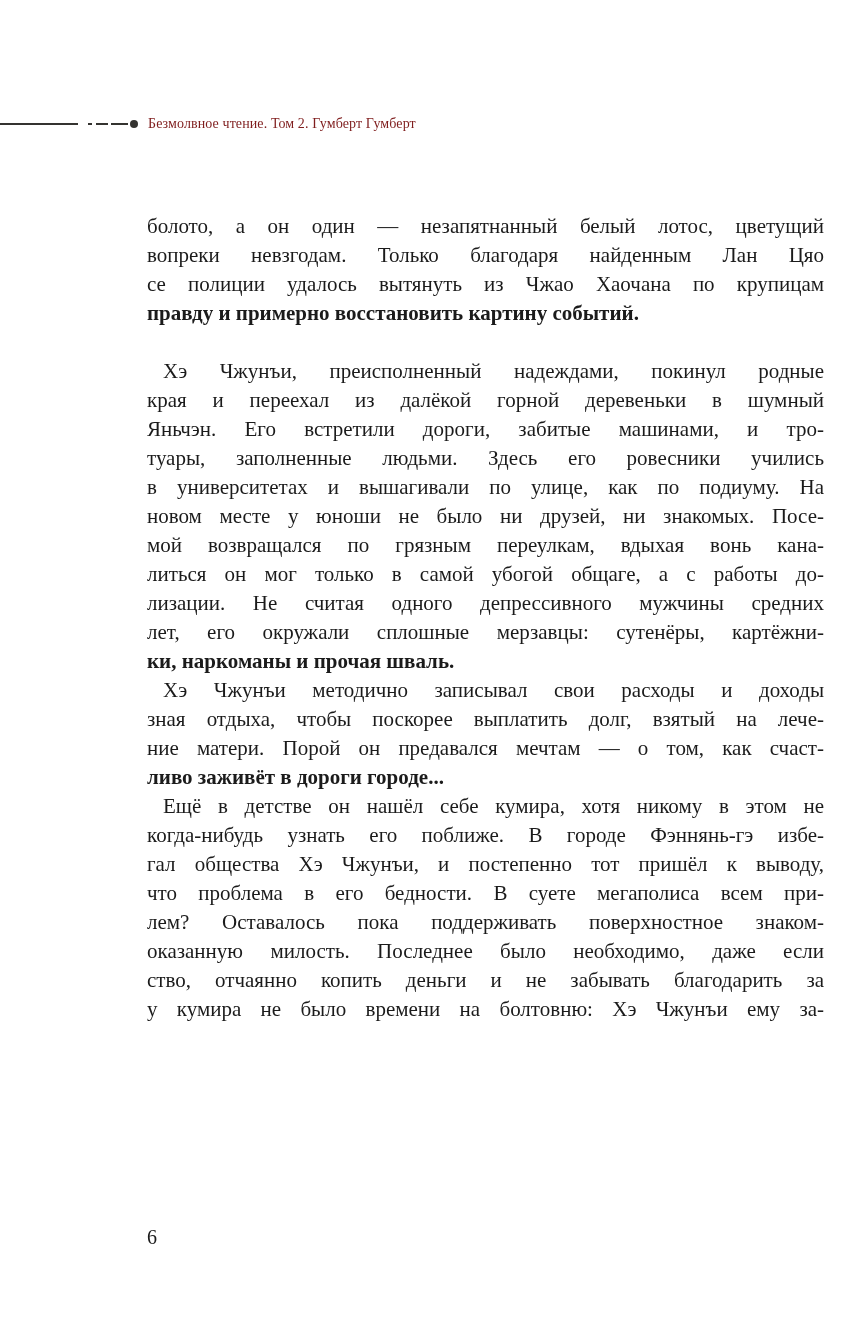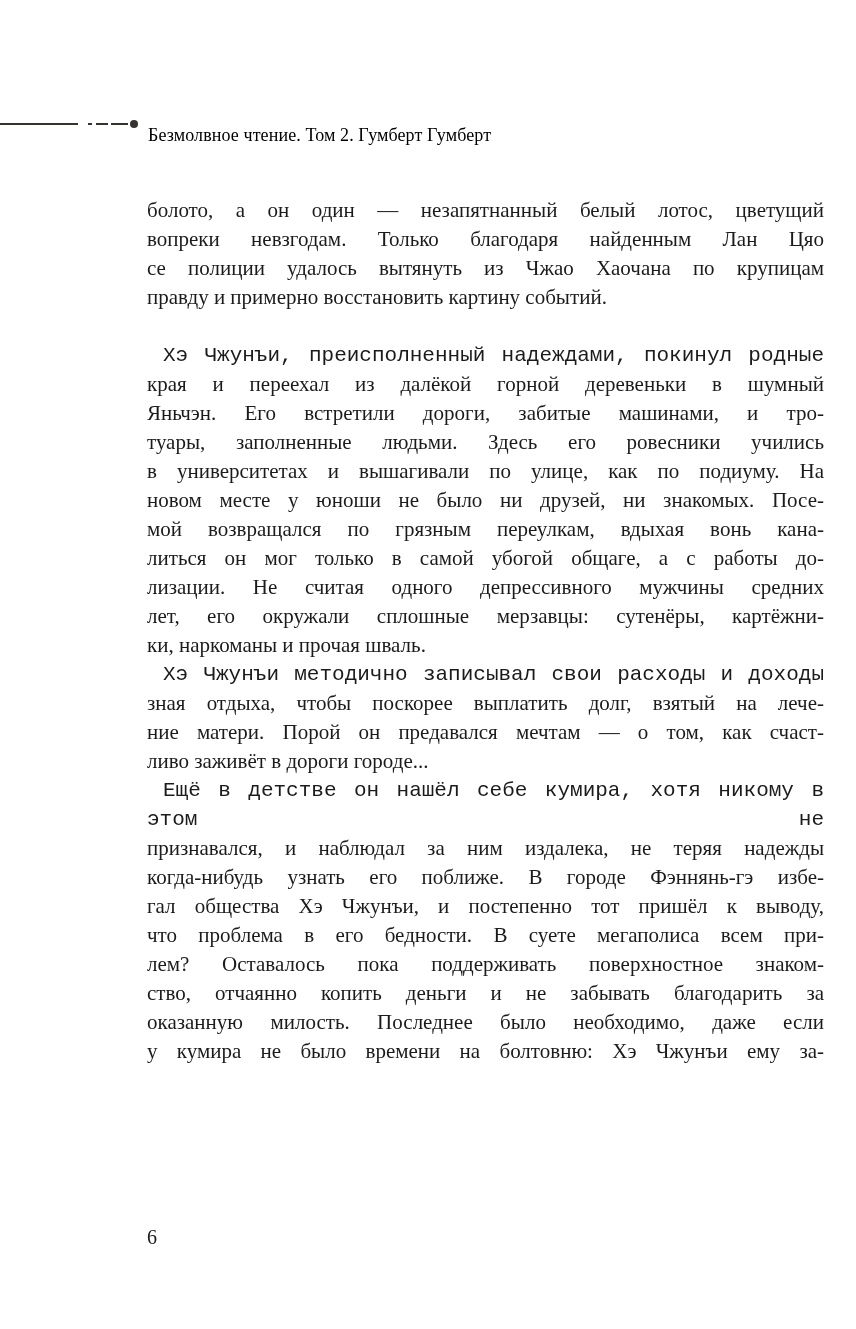--- a/index.html
+++ b/index.html
@@ -24,40 +24,40 @@
   .seg-long{left:0;width:78px;}
   .seg-dot{left:88px;width:4px;}
   .seg-dash1{left:96px;width:12px;}
   .seg-dash2{left:111px;width:17px;}
   .bullet{
     position:absolute;top:120px;left:130px;
     width:8px;height:8px;border-radius:50%;
     background:var(--ornament);
   }
   .running-title{
-    position:absolute;left:148px;top:126px;
-    font-size:18px;line-height:19px;
-    color:#000000;
+    position:absolute;left:148px;top:114px;
+    font-size:14px;line-height:19px;
+    color:#7f1d1d;
     white-space:nowrap;
     letter-spacing:0.1px;
   }
 
   
   .text-block{
-    position:absolute;left:147px;top:196px;width:677px;
+    position:absolute;left:147px;top:212px;width:677px;
     font-size:21px;line-height:29px;
   }
   .paragraph.gap-before{margin-top:29px;}
   .line{
     text-align:justify;
     text-align-last:justify;
     white-space:normal;
   }
-  .line.last{text-align-last:left;}
-  .line.indent{text-indent:16px;font-family:Liberation Mono, monospace;}
+  .line.last{text-align-last:left;font-weight:bold;}
+  .line.indent{text-indent:16px;}
 
   
   .page-number{
     position:absolute;left:147px;top:1224px;
     font-size:20px;line-height:26px;
   }
 </style>
 </head>
 <body>
 
@@ -93,26 +93,25 @@
         <div class="line last">ки, наркоманы и прочая шваль.</div>
       </div>
       <div class="paragraph">
         <div class="line indent">Хэ Чжунъи методично записывал свои расходы и доходы</div>
         <div class="line">зная отдыха, чтобы поскорее выплатить долг, взятый на лече-</div>
         <div class="line">ние матери. Порой он предавался мечтам — о том, как счаст-</div>
         <div class="line last">ливо заживёт в дороги городе...</div>
       </div>
       <div class="paragraph">
         <div class="line indent">Ещё в детстве он нашёл себе кумира, хотя никому в этом не</div>
-        <div class="line">признавался, и наблюдал за ним издалека, не теряя надежды</div>
         <div class="line">когда-нибудь узнать его поближе. В городе Фэннянь-гэ избе-</div>
         <div class="line">гал общества Хэ Чжунъи, и постепенно тот пришёл к выводу,</div>
         <div class="line">что проблема в его бедности. В суете мегаполиса всем при-</div>
         <div class="line">лем? Оставалось пока поддерживать поверхностное знаком-</div>
+        <div class="line">оказанную милость. Последнее было необходимо, даже если</div>
         <div class="line">ство, отчаянно копить деньги и не забывать благодарить за</div>
-        <div class="line">оказанную милость. Последнее было необходимо, даже если</div>
         <div class="line">у кумира не было времени на болтовню: Хэ Чжунъи ему за-</div>
       </div>
     </div>
 
   <div class="page-number">6</div>
 
 </div>
 
 </body></html>

